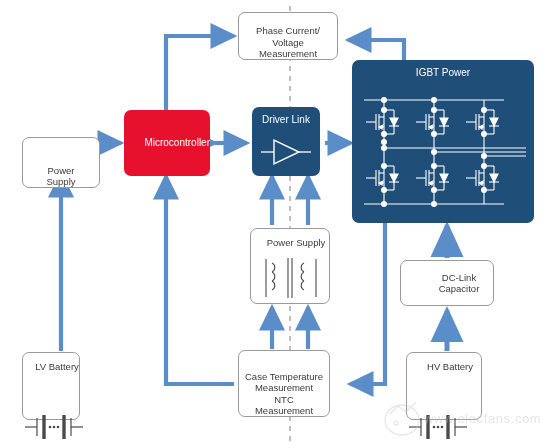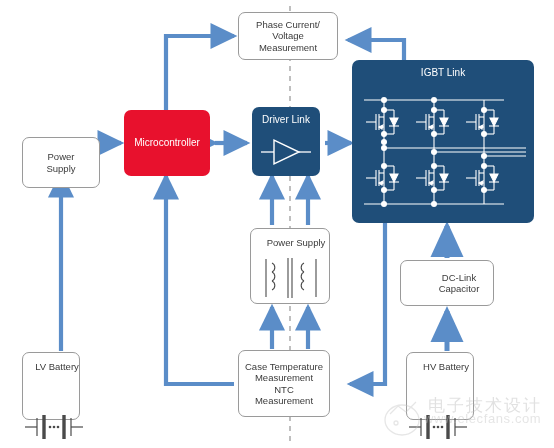--- a/index.html
+++ b/index.html
@@ -1,21 +1,21 @@
 <!DOCTYPE html>
 <html><head>
 <meta charset="utf-8">
 <style>
   html,body{margin:0;padding:0;background:#ffffff;}
   body{font-family:"Liberation Sans",sans-serif;}
   #stage{position:relative;width:554px;height:448px;background:#ffffff;overflow:hidden;}
   #stage svg{position:absolute;left:0;top:0;}
 
   .node{position:absolute;box-sizing:border-box;display:flex;align-items:center;
-        justify-content:center;text-align:center;line-height:1.18;}
+        justify-content:flex-end;text-align:center;line-height:1.18;}
   .plain{background:#ffffff;border:1px solid #9a9a9a;border-radius:7px;color:#3a3a3a;font-size:9.5px;}
   .red{background:#E8112D;border-radius:7px;color:#ffffff;font-size:10px;}
   .navy{background:#1F4E79;border-radius:7px;color:#ffffff;font-size:10px;}
 
   .label-top{position:absolute;left:0;right:0;top:7px;text-align:center;
              font-size:10px;color:#ffffff;}
   .cap-label{position:absolute;left:12px;right:0;top:8px;text-align:center;
              font-size:9.5px;color:#3a3a3a;}
   .sym{position:absolute;left:0;right:0;bottom:6px;display:flex;justify-content:center;}
 
@@ -90,21 +90,21 @@
   <div class="node navy" style="left:252px;top:107px;width:68px;height:69px;">
     <div class="label-top">Driver Link</div>
     <svg width="50" height="30" style="position:absolute;left:9px;top:30px;">
       <line x1="0" y1="15" x2="13" y2="15" stroke="#fff" stroke-width="1.3"></line>
       <path d="M13,3 L13,27 L38,15 Z" fill="none" stroke="#ffffff" stroke-width="1.4"></path>
       <line x1="38" y1="15" x2="50" y2="15" stroke="#fff" stroke-width="1.3"></line>
     </svg>
   </div>
 
   <div class="node navy" style="left:352px;top:60px;width:182px;height:163px;">
-    <div class="label-top">IGBT Link</div>
+    <div class="label-top">IGBT Power</div>
     <svg width="172" height="128" style="position:absolute;left:6px;top:26px;">
       <g stroke="#ffffff" stroke-width="1.1" fill="none">
 
         <line x1="6" y1="14" x2="146" y2="14"></line>
 
         <line x1="6" y1="118" x2="146" y2="118"></line>
 
         <line x1="26" y1="14" x2="26" y2="118"></line>
         <line x1="76" y1="14" x2="76" y2="118"></line>
         <line x1="126" y1="14" x2="126" y2="118"></line>
@@ -252,21 +252,21 @@
         </g>
         <g fill="#4a4a4a">
           <circle cx="27" cy="14" r="1.3"></circle>
             <circle cx="31" cy="14" r="1.3"></circle>
             <circle cx="35" cy="14" r="1.3"></circle>
         </g>
       </svg>
     </div>
   </div>
 
-  <div class="node plain" style="left:406px;top:352px;width:68px;height:68px;">
+  <div class="node plain" style="left:406px;top:352px;width:76px;height:68px;">
     <div class="cap-label">HV Battery</div>
     <div class="sym">
       <svg width="62" height="28">
         <g stroke="#4a4a4a" stroke-width="1.2" fill="none">
           <line x1="2" y1="14" x2="14" y2="14"></line>
           <line x1="14" y1="5" x2="14" y2="23"></line>
           <line x1="21" y1="2" x2="21" y2="26" stroke-width="3.4"></line>
           <line x1="41" y1="2" x2="41" y2="26" stroke-width="3.4"></line>
           <line x1="48" y1="5" x2="48" y2="23"></line>
           <line x1="48" y1="14" x2="60" y2="14"></line>
@@ -288,17 +288,16 @@
   </div>
 
   <div id="wm">
     <svg width="54" height="50" style="position:absolute;left:-24px;top:2px;">
       <g stroke="#c5c5c5" stroke-width="1.3" fill="none">
         <ellipse cx="26" cy="30" rx="17" ry="15"></ellipse>
         <path d="M14,24 L22,16 M22,16 L30,22 M30,22 L40,12"></path>
         <circle cx="20" cy="33" r="2"></circle>
       </g>
     </svg>
-    <div class="cn">电子技术设计</div>
     <div class="url">www.elecfans.com</div>
   </div>
 
 </div>
 
 </body></html>

